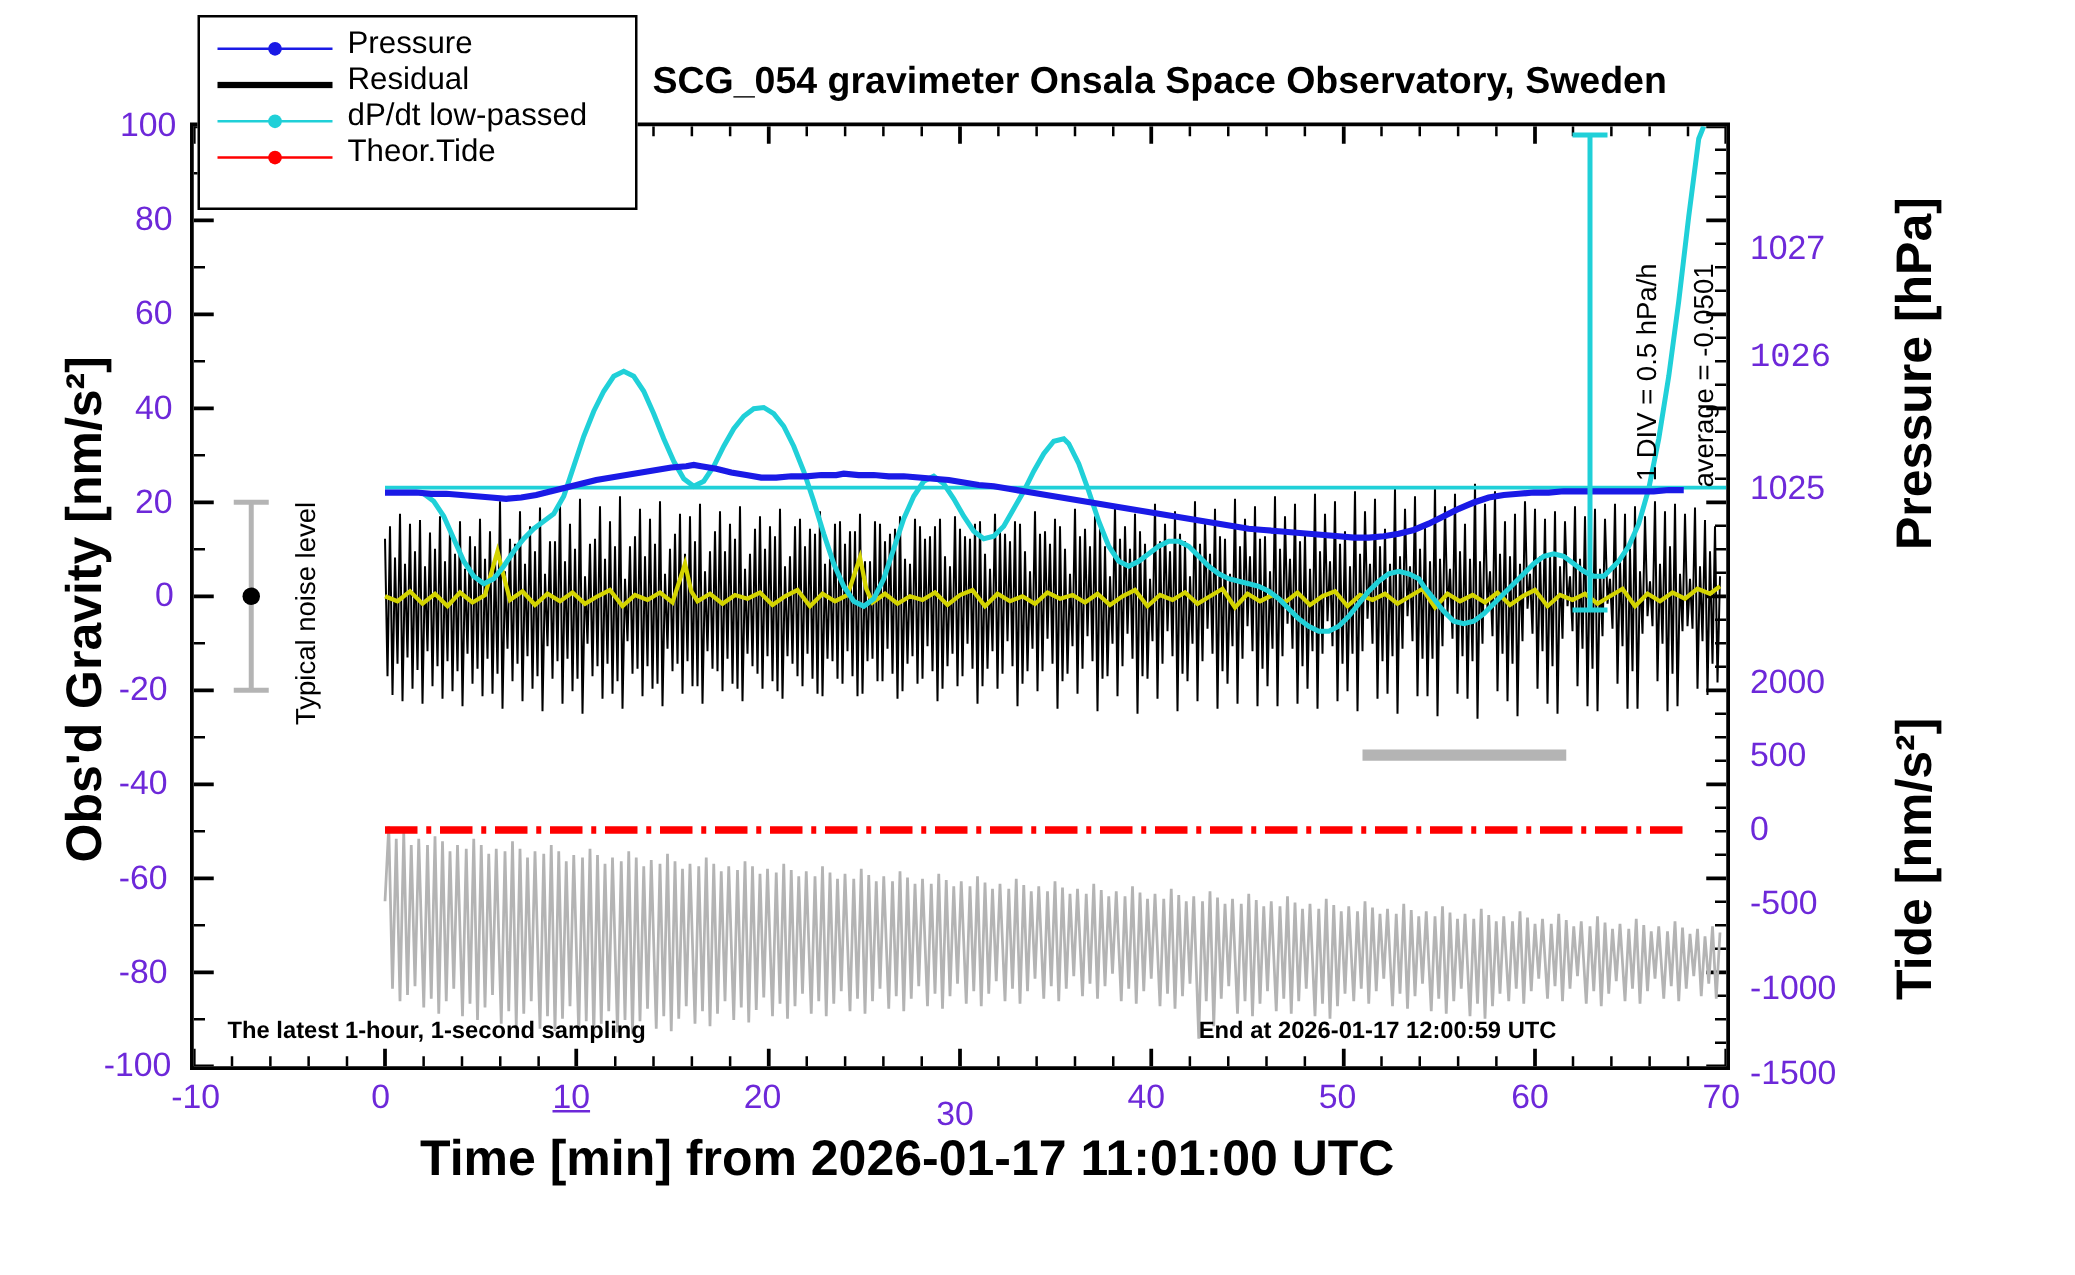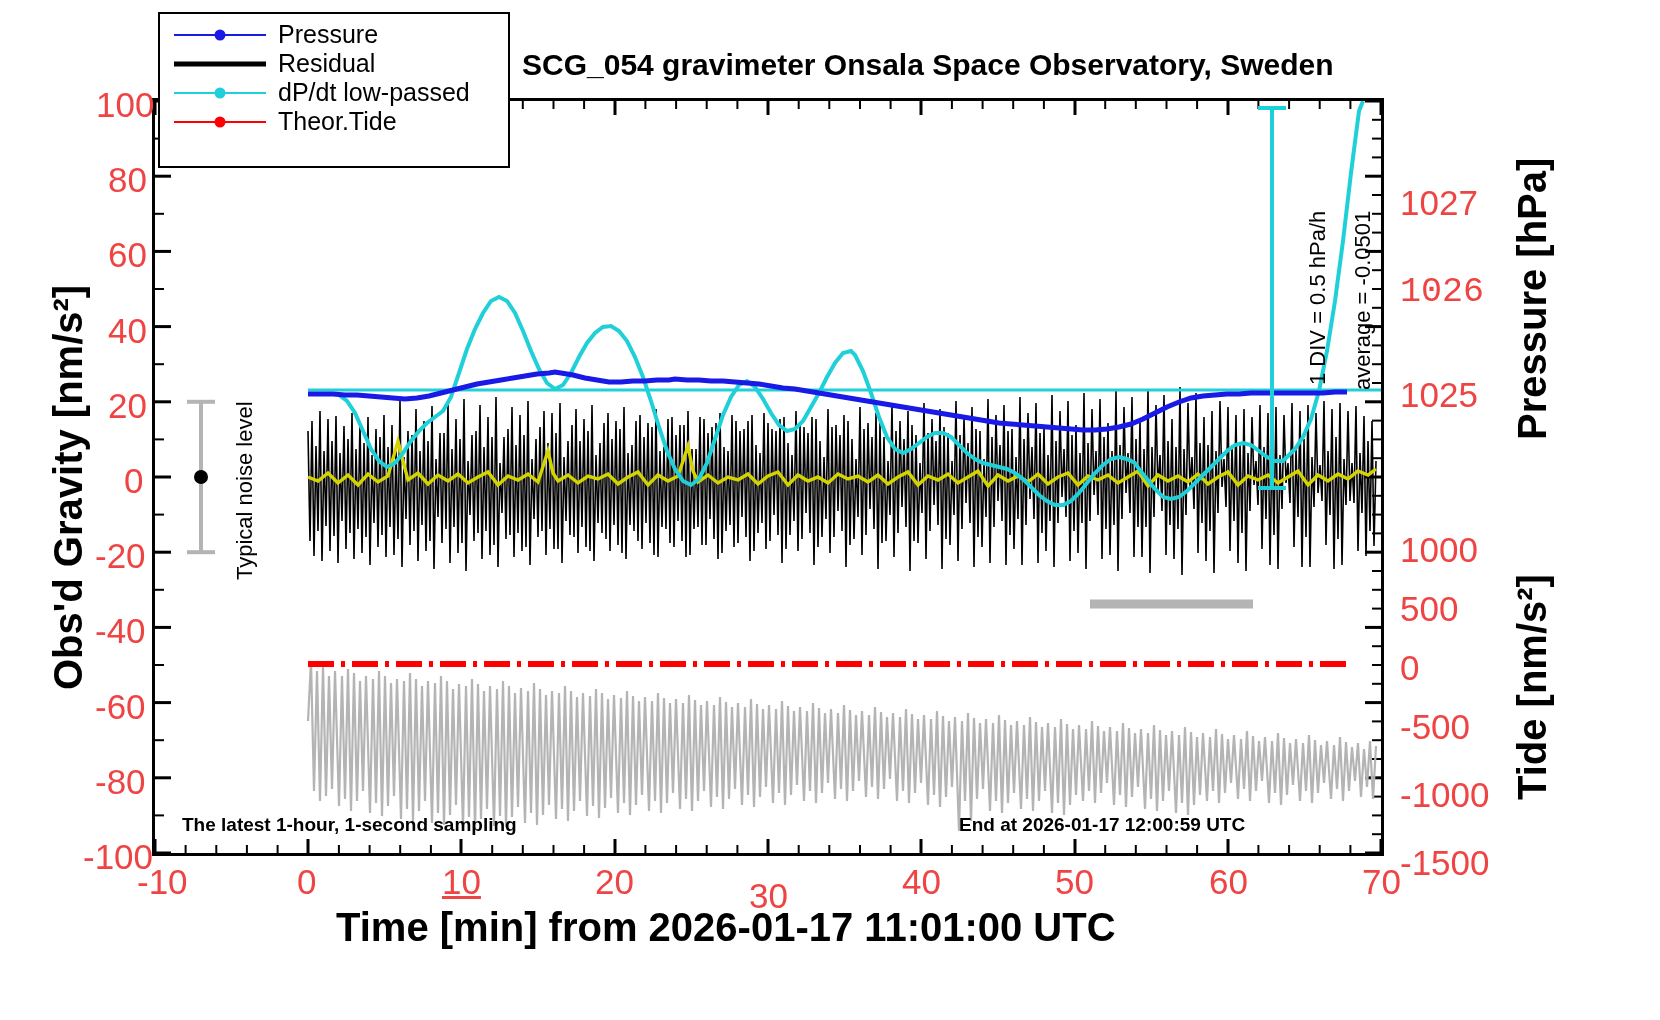--- a/index.html
+++ b/index.html
@@ -2,27 +2,27 @@
 <html><head>
 <meta charset="utf-8">
 <style>
   html,body{margin:0;padding:0;background:#fff;}
   body{width:1660px;height:1020px;position:relative;overflow:hidden;
        font-family:"Liberation Sans",sans-serif;color:#000;}
   .abs{position:absolute;}
   #plot{position:absolute;left:152px;top:98px;width:1232px;height:758px;
         border:3px solid #000;box-sizing:border-box;background:#fff;}
   svg{display:block;}
-  .tickLbl{position:absolute;font-size:35px;color:#ef4444;white-space:nowrap;}
+  .tickLbl{position:absolute;font-size:27px;color:#6d28d9;white-space:nowrap;}
   .axTitle{position:absolute;font-size:34px;font-weight:bold;white-space:nowrap;}
   
   #legend{position:absolute;left:158px;top:12px;width:352px;height:156px;
           border:2px solid #000;background:#fff;z-index:40;
           padding:6px 0 0 0;box-sizing:border-box;}
-  .lgRow{height:29px;display:flex;align-items:center;padding-left:14px;}
+  .lgRow{height:29px;display:flex;align-items:flex-end;padding-left:14px;}
   .lgSym{width:92px;height:20px;position:relative;margin-right:12px;}
   .lgLine{position:absolute;left:0;top:50%;width:92px;transform:translateY(-50%);}
   .lgDot{position:absolute;left:50%;top:50%;width:11px;height:11px;border-radius:50%;
          transform:translate(-50%,-50%);}
   .lgTxt{font-size:25px;white-space:nowrap;}
   .annot{position:absolute;font-size:19px;font-weight:bold;white-space:nowrap;z-index:30;}
   .rot{transform-origin:0 0;white-space:nowrap;position:absolute;}
   .vlabel{font-size:22px;}
 </style>
 </head>
@@ -393,21 +393,21 @@
 <div class="tickLbl" style="left:95px;top:536px;">-20</div>
 <div class="tickLbl" style="left:95px;top:611px;">-40</div>
 <div class="tickLbl" style="left:95px;top:687px;">-60</div>
 <div class="tickLbl" style="left:95px;top:762px;">-80</div>
 <div class="tickLbl" style="left:83px;top:837px;">-100</div>
 
 <div class="tickLbl" style="left:1400px;top:183px;">1027</div>
 <div class="tickLbl" style="left:1400px;top:272px;font-family:Liberation Mono, monospace;">1026</div>
 <div class="tickLbl" style="left:1400px;top:375px;">1025</div>
 
-<div class="tickLbl" style="left:1400px;top:530px;">1000</div>
+<div class="tickLbl" style="left:1400px;top:530px;">2000</div>
 <div class="tickLbl" style="left:1400px;top:589px;">500</div>
 <div class="tickLbl" style="left:1400px;top:648px;">0</div>
 <div class="tickLbl" style="left:1400px;top:707px;">-500</div>
 <div class="tickLbl" style="left:1400px;top:775px;">-1000</div>
 <div class="tickLbl" style="left:1400px;top:843px;">-1500</div>
 
 <div class="rot axTitle" style="left:46px;top:690px;transform:rotate(-90deg);font-size:40px;">Obs'd Gravity [nm/s²]</div>
 
 <div class="abs axTitle" style="left:336px;top:905px;font-size:40px;">Time [min] from 2026-01-17 11:01:00 UTC</div>
 

